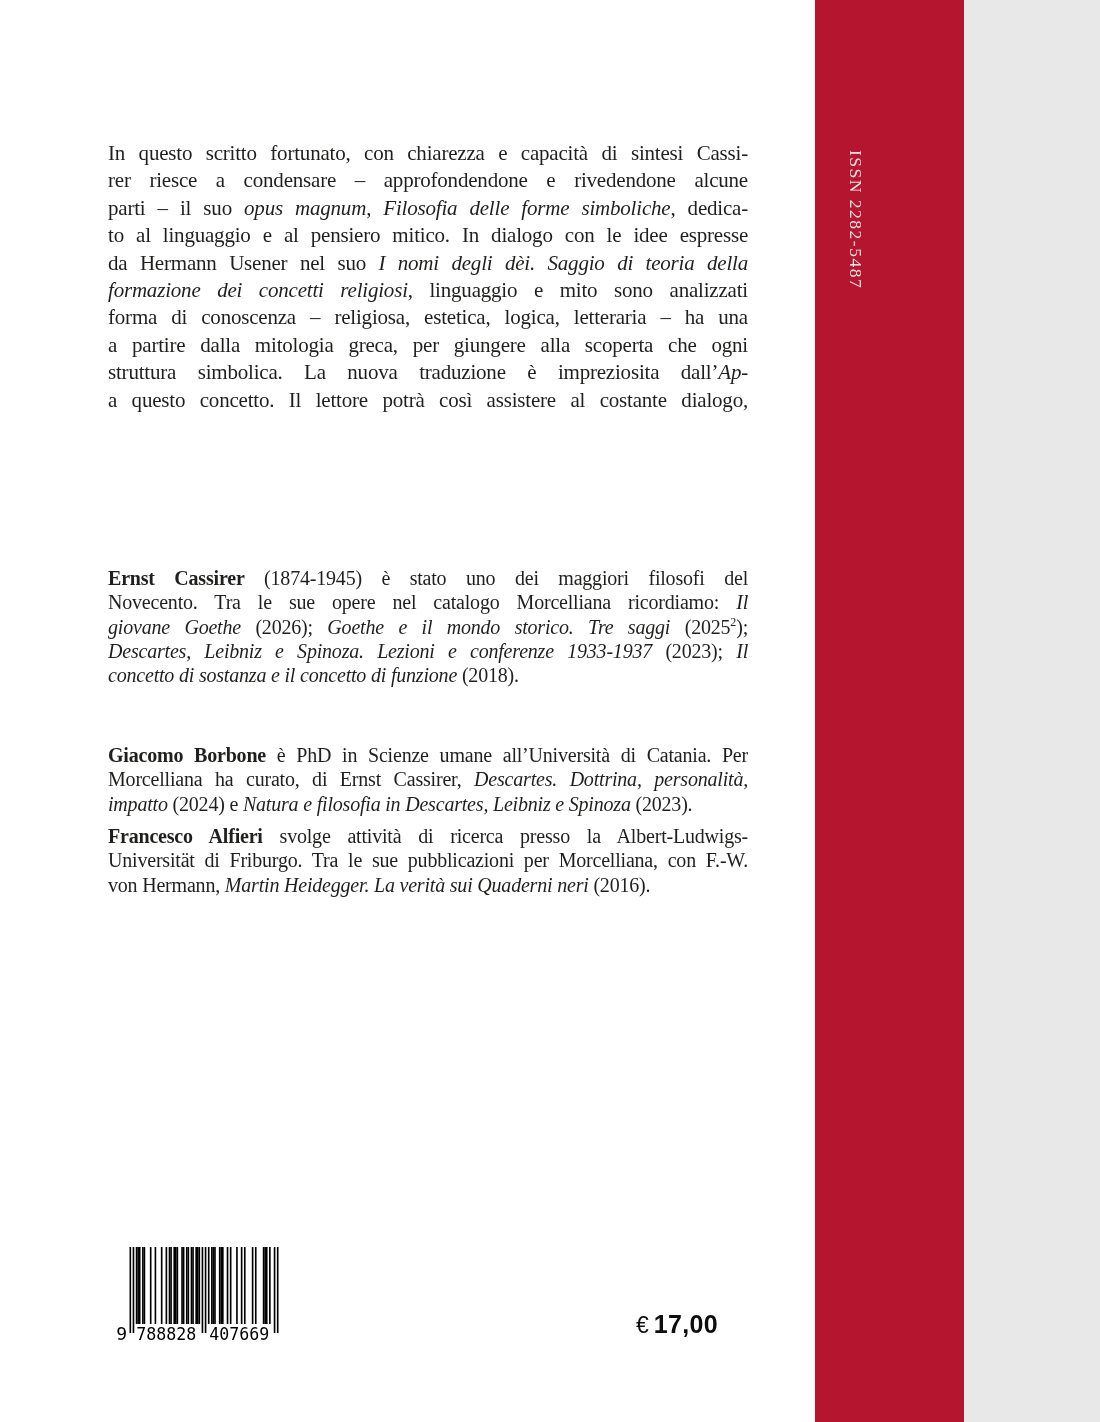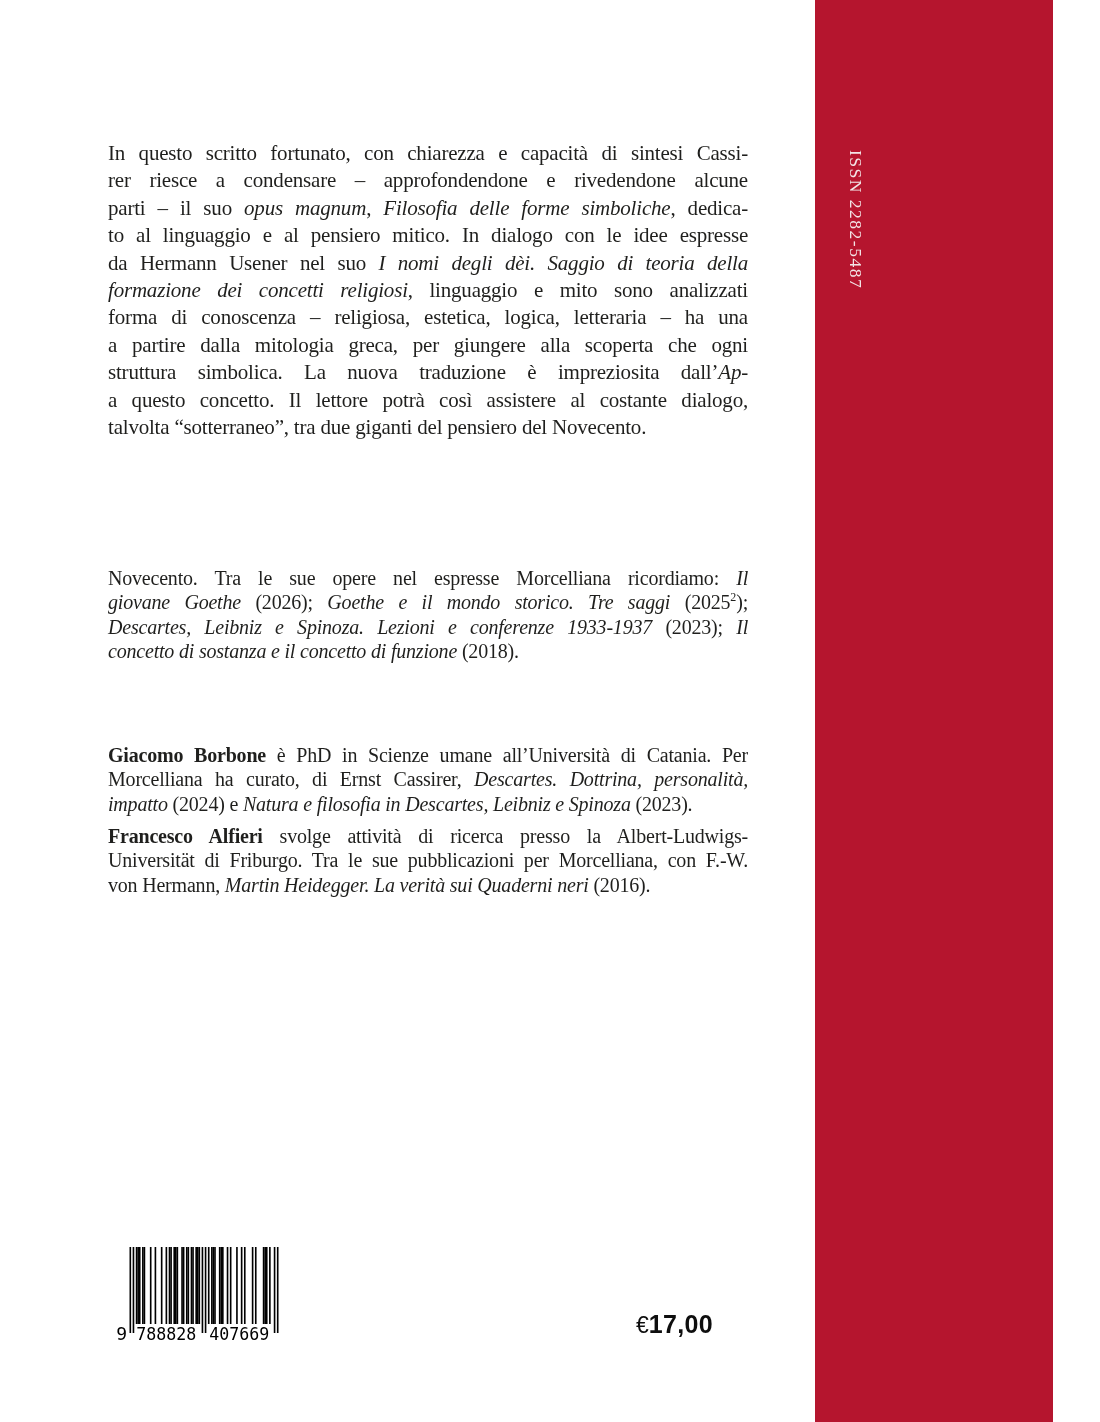--- a/index.html
+++ b/index.html
@@ -1,18 +1,18 @@
 <!DOCTYPE html>
 <html><head>
 <meta charset="utf-8">
 <style>
   html,body{margin:0;padding:0;background:#e8e8e8;}
   .page{
     position:relative;
-    width:1100px;height:1422px;
+    width:964px;height:1422px;
     background:#ffffff;
     overflow:hidden;
     font-family:"Liberation Serif", serif;
     color:#1f1f1d;
   }
   
   .rich{position:absolute;left:108px;width:640px;}
   .intro{top:140px;font-size:21px;line-height:27.4px;letter-spacing:-0.2px;}
   .bio{font-size:20px;line-height:24.25px;letter-spacing:-0.2px;}
   .bio-cassirer{top:566px;}
@@ -37,42 +37,42 @@
   }
   
   .barcode-wrap{position:absolute;left:112px;top:1247px;width:168px;height:95px;}
   
   .price{
     position:absolute;left:636px;top:1310px;
     font-family:"Liberation Sans", sans-serif;
     color:#0e0e0e;white-space:nowrap;
   }
   .price .cur{font-size:23px;font-weight:400;}
-  .price .amt{font-size:25px;font-weight:700;letter-spacing:0.3px;}
+  .price .amt{font-size:25px;font-weight:700;margin-left:5px;letter-spacing:0.3px;}
 </style>
 </head>
 <body>
 
 <div class="page">
 
   <div class="rich intro">
       <div class="tline"><span>In questo scritto fortunato, con chiarezza e capacità di sintesi Cassi-</span></div>
       <div class="tline"><span>rer riesce a condensare – approfondendone e rivedendone alcune</span></div>
       <div class="tline"><span>parti – il suo </span><span class="it">opus magnum</span><span>, </span><span class="it">Filosofia delle forme simboliche</span><span>, dedica-</span></div>
       <div class="tline"><span>to al linguaggio e al pensiero mitico. In dialogo con le idee espresse</span></div>
       <div class="tline"><span>da Hermann Usener nel suo </span><span class="it">I nomi degli dèi. Saggio di teoria della</span></div>
       <div class="tline"><span class="it">formazione dei concetti religiosi</span><span>, linguaggio e mito sono analizzati</span></div>
       <div class="tline"><span>forma di conoscenza – religiosa, estetica, logica, letteraria – ha una</span></div>
       <div class="tline"><span>a partire dalla mitologia greca, per giungere alla scoperta che ogni</span></div>
       <div class="tline"><span>struttura simbolica. La nuova traduzione è impreziosita dall’</span><span class="it">Ap-</span></div>
       <div class="tline"><span>a questo concetto. Il lettore potrà così assistere al costante dialogo,</span></div>
-      <div class="tline lastline"><span>talvolta “sotterraneo”, tra due giganti del pensiero del Novecento.</span></div>
     </div>
   <div class="rich bio bio-cassirer">
-      <div class="tline"><span>Novecento. Tra le sue opere nel espresse Morcelliana ricordiamo: </span><span class="it">Il</span></div>
+      <div class="tline"><span class="bd">Ernst Cassirer</span><span> (1874-1945) è stato uno dei maggiori filosofi del</span></div>
+      <div class="tline"><span>Novecento. Tra le sue opere nel catalogo Morcelliana ricordiamo: </span><span class="it">Il</span></div>
       <div class="tline"><span class="it">giovane Goethe</span><span> (2026); </span><span class="it">Goethe e il mondo storico. Tre saggi</span><span> (2025</span><sup>2</sup><span>);</span></div>
       <div class="tline"><span class="it">Descartes, Leibniz e Spinoza. Lezioni e conferenze 1933-1937</span><span> (2023); </span><span class="it">Il</span></div>
       <div class="tline lastline"><span class="it">concetto di sostanza e il concetto di funzione</span><span> (2018).</span></div>
     </div>
   <div class="rich bio bio-borbone">
       <div class="tline"><span class="bd">Giacomo Borbone</span><span> è PhD in Scienze umane all’Università di Catania. Per</span></div>
       <div class="tline"><span>Morcelliana ha curato, di Ernst Cassirer, </span><span class="it">Descartes. Dottrina, personalità,</span></div>
       <div class="tline lastline"><span class="it">impatto</span><span> (2024) e </span><span class="it">Natura e filosofia in Descartes, Leibniz e Spinoza</span><span> (2023).</span></div>
     </div>
   <div class="rich bio bio-alfieri">

